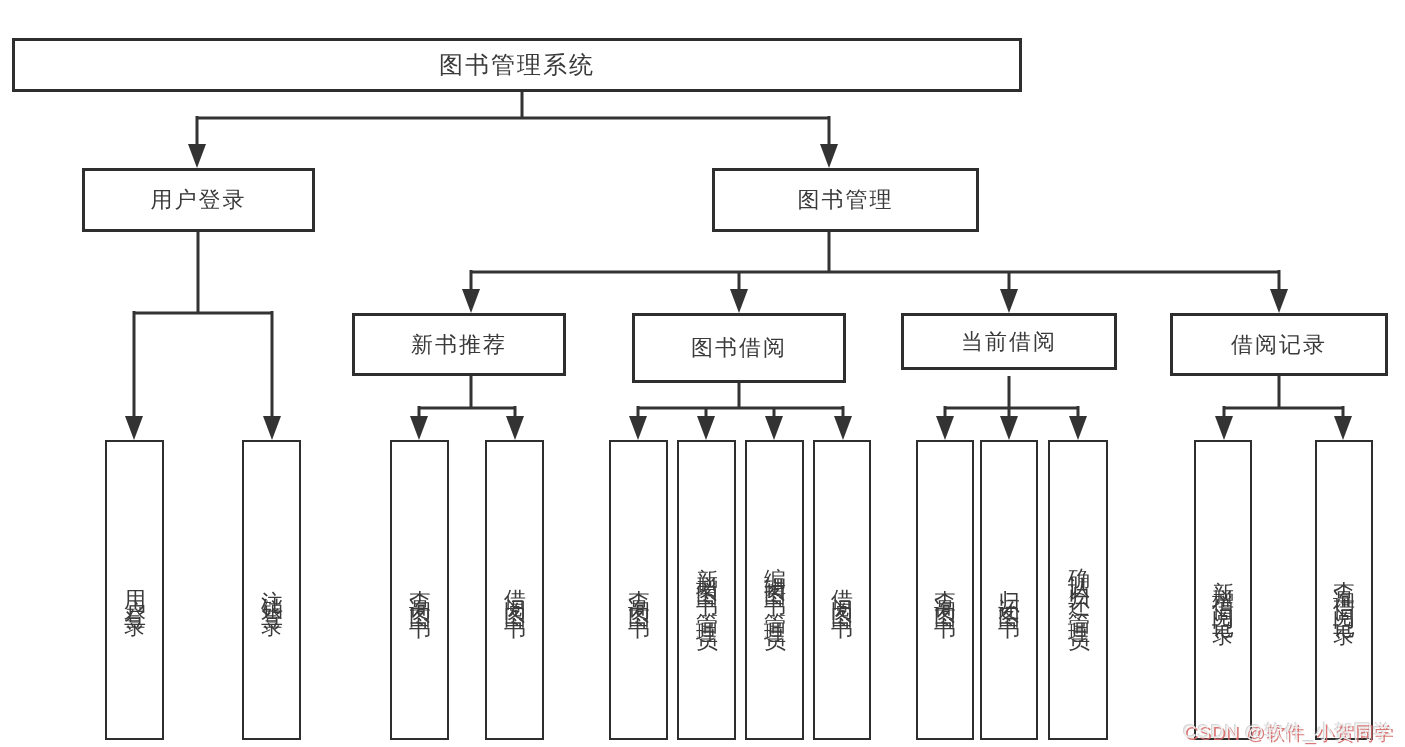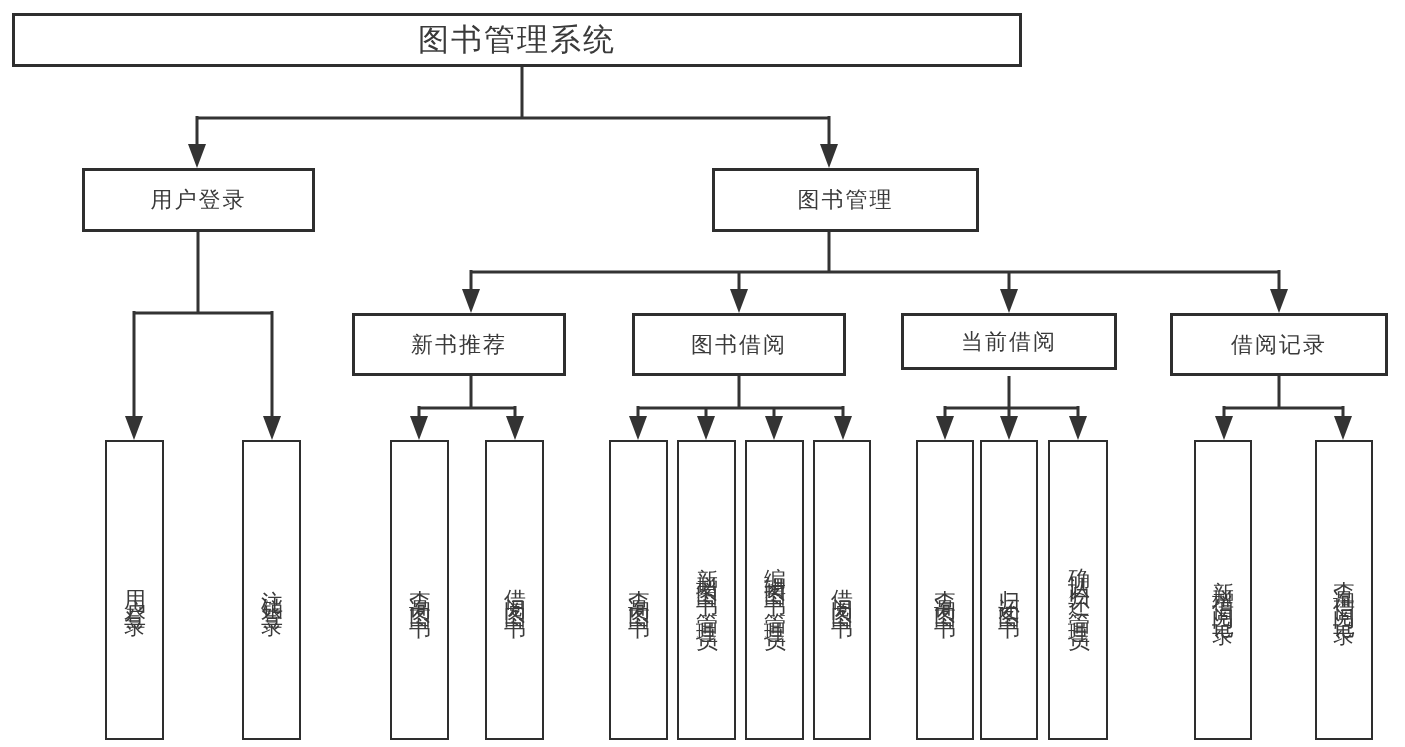--- a/index.html
+++ b/index.html
@@ -12,21 +12,21 @@
   .stage svg.wires { position:absolute; left:0; top:0; width:1405px; height:747px; }
   .wires .seg  { stroke:#333333; stroke-width:3; fill:none; }
   .wires .head { fill:#333333; stroke:none; }
 
   .hbox {
     position:absolute; box-sizing:border-box;
     border:3px solid #2e2e2e; background:#ffffff;
     display:flex; align-items:center; justify-content:center;
     font-size:22px; letter-spacing:2px; white-space:nowrap;
   }
-  .hbox.root { font-size:31px; }
+  .hbox.root { font-size:24px;margin-top:25px; }
 
   .vbox {
     position:absolute; box-sizing:border-box; top:440px; height:300px;
     border:2px solid #2e2e2e; background:#ffffff;
     writing-mode:vertical-rl; text-orientation:upright;
     text-align:center; font-size:22px; letter-spacing:9px;
     line-height:53px; overflow:hidden;
   }
 
   .watermark {
@@ -63,21 +63,21 @@
       M1069 416 L1087 416 L1078 440 Z
       M1215 416 L1233 416 L1224 440 Z  M1334 416 L1352 416 L1343 440 Z"></path>
   </svg>
 
   <div class="hbox root" style="left:12px;top:13px;width:1010px;height:54px">图书管理系统</div>
 
   <div class="hbox" style="left:82px;top:168px;width:233px;height:64px">用户登录</div>
   <div class="hbox" style="left:712px;top:168px;width:267px;height:64px">图书管理</div>
 
   <div class="hbox" style="left:352px;top:313px;width:214px;height:63px">新书推荐</div>
-  <div class="hbox" style="left:632px;top:313px;width:214px;height:63px">图书借阅</div>
+  <div class="hbox" style="left:632px;top:313px;width:214px;height:70px">图书借阅</div>
   <div class="hbox" style="left:901px;top:313px;width:216px;height:57px">当前借阅</div>
   <div class="hbox" style="left:1170px;top:313px;width:218px;height:63px">借阅记录</div>
 
   <div class="vbox" style="left:105px;width:59px">用户登录</div>
   <div class="vbox" style="left:242px;width:59px">注销登录</div>
 
   <div class="vbox" style="left:390px;width:59px">查询图书</div>
   <div class="vbox" style="left:485px;width:59px">借阅图书</div>
 
   <div class="vbox" style="left:609px;width:59px">查询图书</div>
@@ -85,14 +85,15 @@
   <div class="vbox" style="left:745px;width:59px">编辑图书（管理员）</div>
   <div class="vbox" style="left:813px;width:58px">借阅图书</div>
 
   <div class="vbox" style="left:916px;width:58px">查询图书</div>
   <div class="vbox" style="left:980px;width:58px">归还图书</div>
   <div class="vbox" style="left:1048px;width:60px">确认归还（管理员）</div>
 
   <div class="vbox" style="left:1194px;width:58px">新增借阅记录</div>
   <div class="vbox" style="left:1315px;width:58px">查询借阅记录</div>
 
+  <div class="watermark">CSDN @软件_小贺同学</div>
 
 </div>
 
 </body></html>

